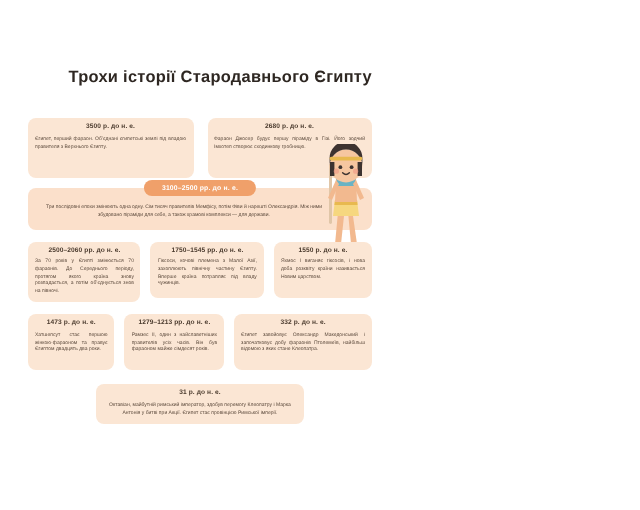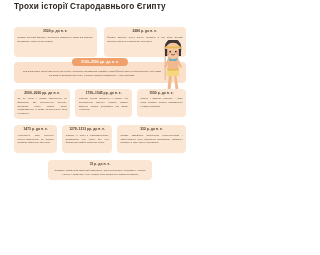--- a/index.html
+++ b/index.html
@@ -19,26 +19,26 @@
 
   .page {
     position: relative;
     width: 200px;
     height: 255px;
     box-sizing: border-box;
     padding: 0 14px;
   }
 
   .page-title {
-    text-align: left;
+    text-align: right;
     font-size: 8.2px;
     font-weight: bold;
     letter-spacing: 0.15px;
     color: #2e2722;
-    margin: 2px 0 0 0;
+    margin: 34px 0 0 0;
     line-height: 1.1;
   }
 
   
   .card {
     background: #fbe6d4;
     border-radius: 4px;
     box-sizing: border-box;
     padding: 3px 3.5px 3.5px 3.5px;
     position: relative;

